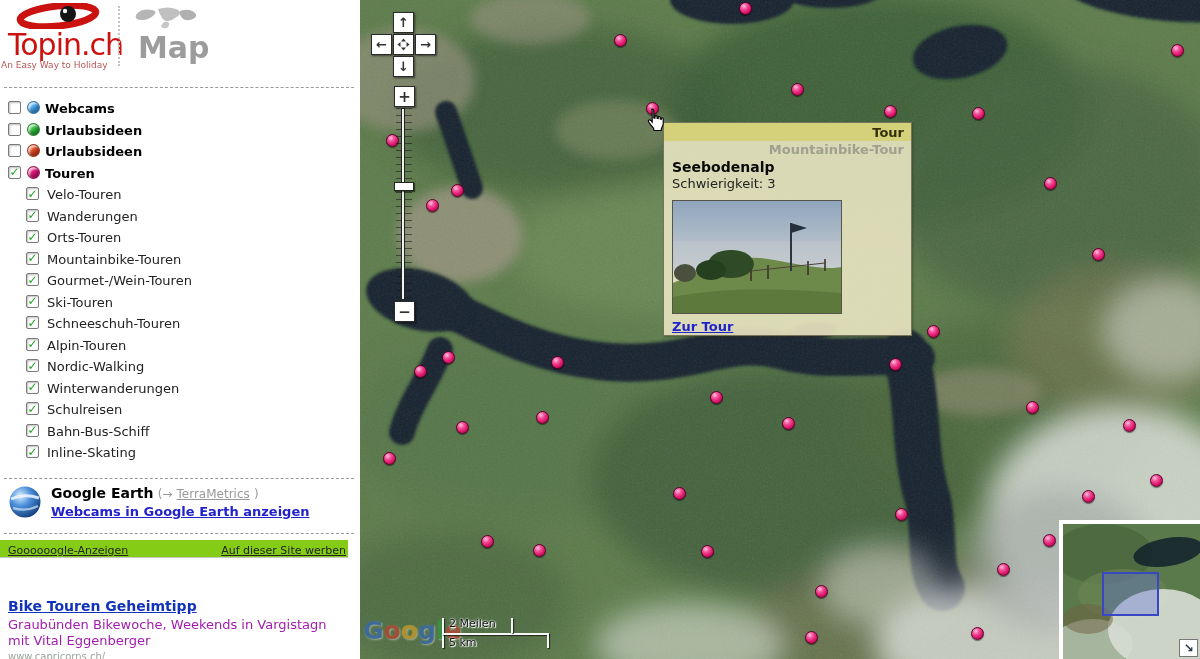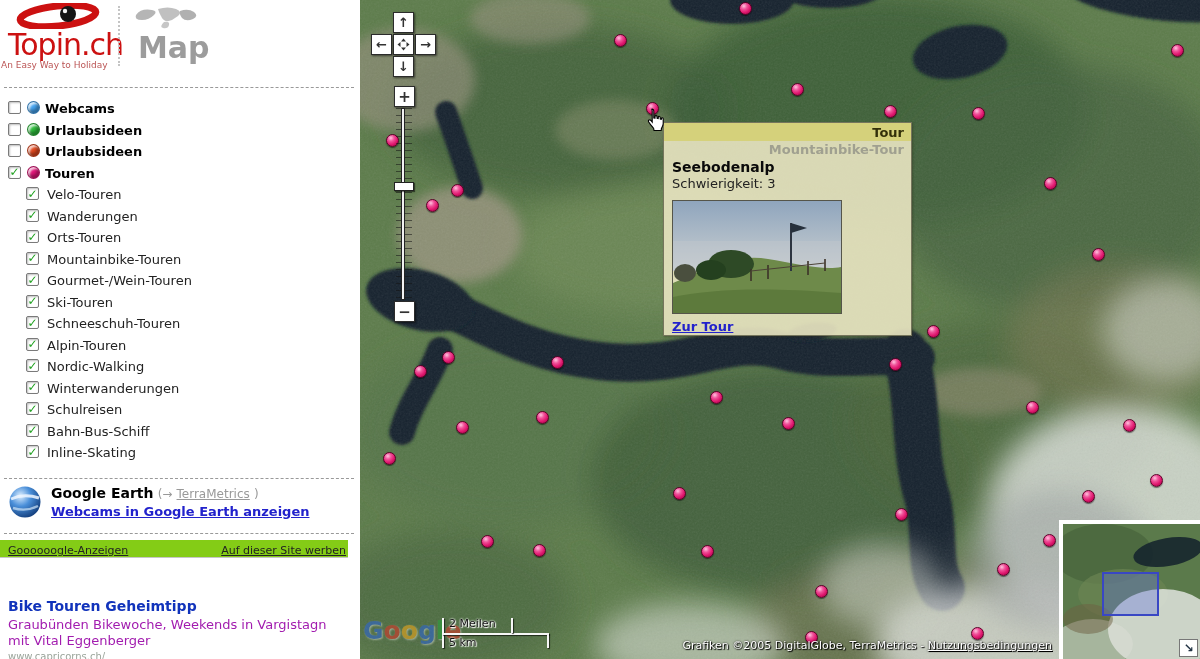--- a/index.html
+++ b/index.html
@@ -34,21 +34,21 @@
   .ge-gray{color:#999;font-size:12px;}
   .ge-dl{color:#999;text-decoration:underline;font-size:12px;cursor:pointer;}
   .ge-link{color:#2222cc;font-weight:bold;text-decoration:underline;font-size:13px;cursor:pointer;}
 
   #adsbar{position:absolute;left:0;top:540px;width:348px;height:18px;background:#84cc16;
           border-bottom:1px solid #c6c6c6;display:flex;justify-content:space-between;align-items:flex-end;
           padding:0 2px 0 8px;box-sizing:border-box;}
   #adsbar a{font-size:11px;color:#222;text-decoration:underline;cursor:pointer;white-space:nowrap;}
 
   #ad{position:absolute;left:8px;top:596px;width:342px;}
-  #ad-title{font-size:14px;font-weight:bold;color:#1133bb;cursor:pointer;}
+  #ad-title{font-size:14px;font-weight:bold;color:#1133bb;text-decoration:underline;cursor:pointer;}
   #ad-body{font-size:13px;color:#a21caf;line-height:16px;margin-top:2px;}
   #ad-url{font-size:10px;color:#9aa49a;margin-top:2px;}
 
   
   #map{position:absolute;left:360px;top:0;width:840px;height:659px;background:#50693f;overflow:hidden;cursor:default;}
   #terrain{position:absolute;left:0;top:0;z-index:1;}
   #markers-layer{position:absolute;left:0;top:0;width:100%;height:100%;z-index:10;}
   .marker{position:absolute;width:13px;height:13px;border-radius:50%;box-sizing:border-box;
     background:radial-gradient(circle at 35% 28%, #ffc2dd 0%, #f0529a 30%, #e0186e 60%, #8d0040 100%);
     border:1px solid #5e0028;box-shadow:0 1px 1px rgba(0,0,0,.5);}
@@ -432,24 +432,20 @@
       <div id="sb-left" class="sb-line"></div>
       <div id="sb-mid" class="sb-line"></div>
       <div id="sb-mi" class="sb-line"></div>
       <div id="sb-km" class="sb-line"></div>
       <div id="sb-miles" class="sb-label">2 Meilen</div>
       <div id="sb-kms" class="sb-label">5 km</div>
     </div>
 
     <div id="glogo"><span style="color: rgb(48, 102, 201);">G</span><span style="color: rgb(208, 58, 43);">o</span><span style="color: rgb(229, 165, 31);">o</span><span style="color: rgb(48, 102, 201);">g</span><span style="color: rgb(44, 159, 61);">l</span><span style="color: rgb(208, 58, 43);">e</span></div>
 
-    <div id="attrib">
-      <span>Grafiken ©2005 DigitalGlobe, TerraMetrics -</span>
-      <a>Nutzungsbedingungen</a>
-    </div>
 
     <div id="minimap">
       <svg width="137" height="135" viewBox="0 0 137 135">
         <rect width="137" height="135" fill="#5b7a4b"></rect>
         <ellipse cx="40" cy="30" rx="50" ry="30" fill="#4a663d" opacity=".8"></ellipse>
         <ellipse cx="105" cy="28" rx="35" ry="14" fill="#16262e" opacity=".9" transform="rotate(-10 105 28)"></ellipse>
         <ellipse cx="60" cy="70" rx="45" ry="25" fill="#6b8553" opacity=".7"></ellipse>
         <ellipse cx="100" cy="105" rx="55" ry="40" fill="#e9ebe7" opacity=".8"></ellipse>
         <ellipse cx="30" cy="120" rx="40" ry="25" fill="#d8dcd4" opacity=".6"></ellipse>
         <ellipse cx="25" cy="95" rx="25" ry="15" fill="#6e5f42" opacity=".5"></ellipse>

